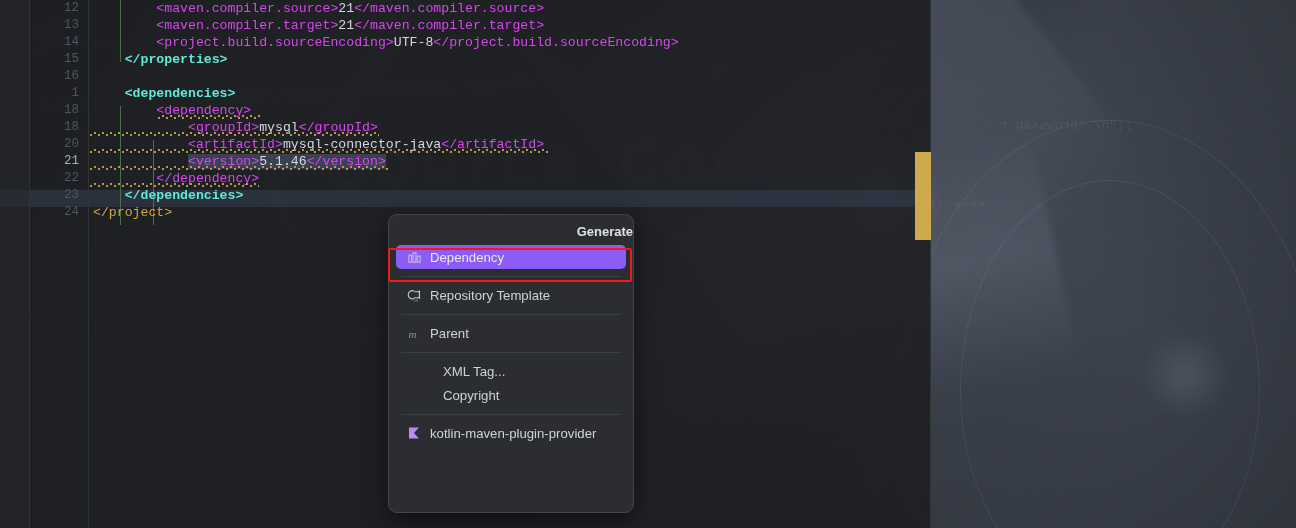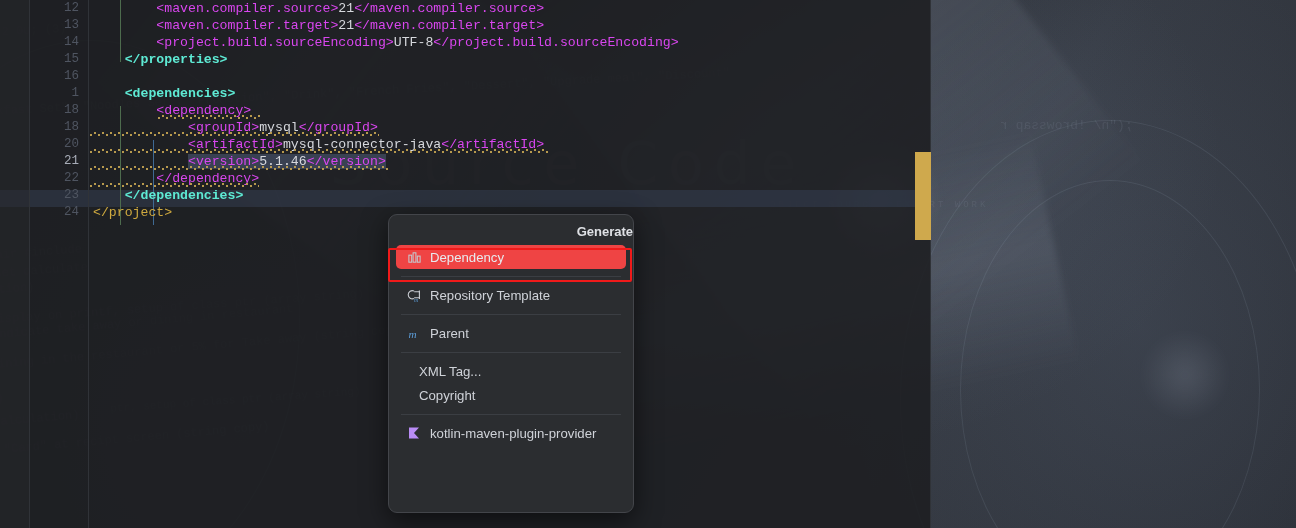--- a/index.html
+++ b/index.html
@@ -127,23 +127,23 @@
     text-align:right; font-weight:bold; font-size:13px;
     color:#dfe1e5; height:26px; line-height:26px;
   }
   .mi{
     height:24px; display:flex; align-items:center;
     padding:0 10px 0 11px; margin:0 7px;
     border-radius:5px; position:relative;
   }
   .mi .ic{ width:19px; flex:0 0 19px; display:flex; align-items:center; }
   .mi .lbl{ margin-left:4px; white-space:nowrap; font-size:13.2px; }
-  .mi.selected{ background:#ef4444; color:#e8eaee; }
+  .mi.selected{ background:#8b5cf6; color:#e8eaee; }
   .sep{ height:1px; background:#3b3e43; margin:7px 12px 6px 12px; }
-  .mi.noicon .lbl{ margin-left:12px; }
+  .mi.noicon .lbl{ margin-left:36px; }
 
   
   #red-highlight{
     position:absolute; left:388px; top:248px; width:244px; height:34px;
     border:2.5px solid #f01a1a; border-radius:2px;
     pointer-events:none;
   }
 </style>
 </head>
 <body>

